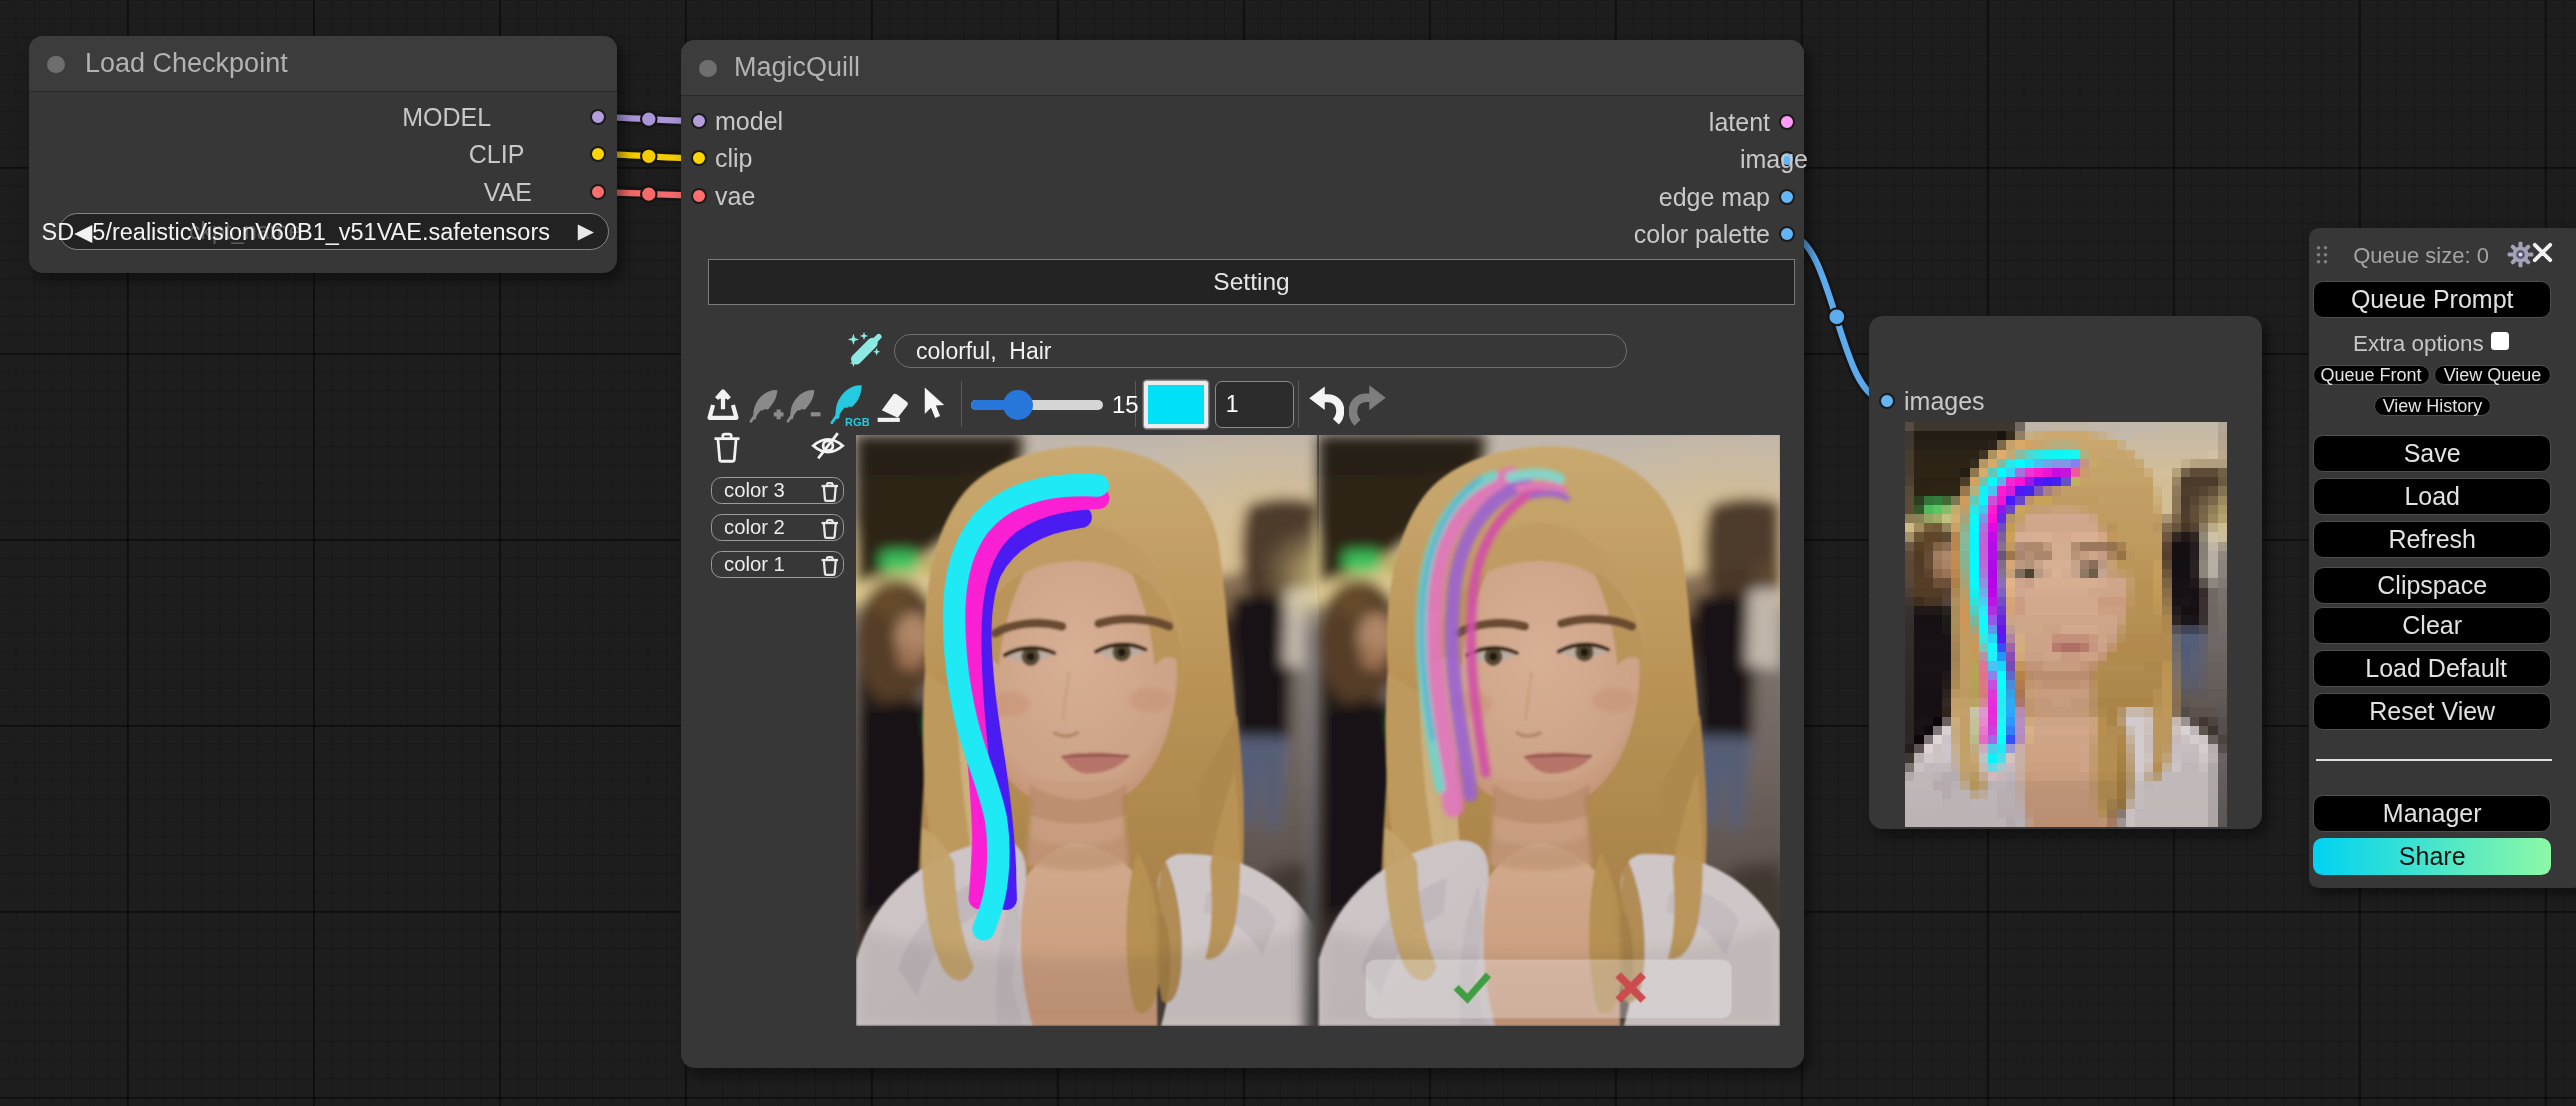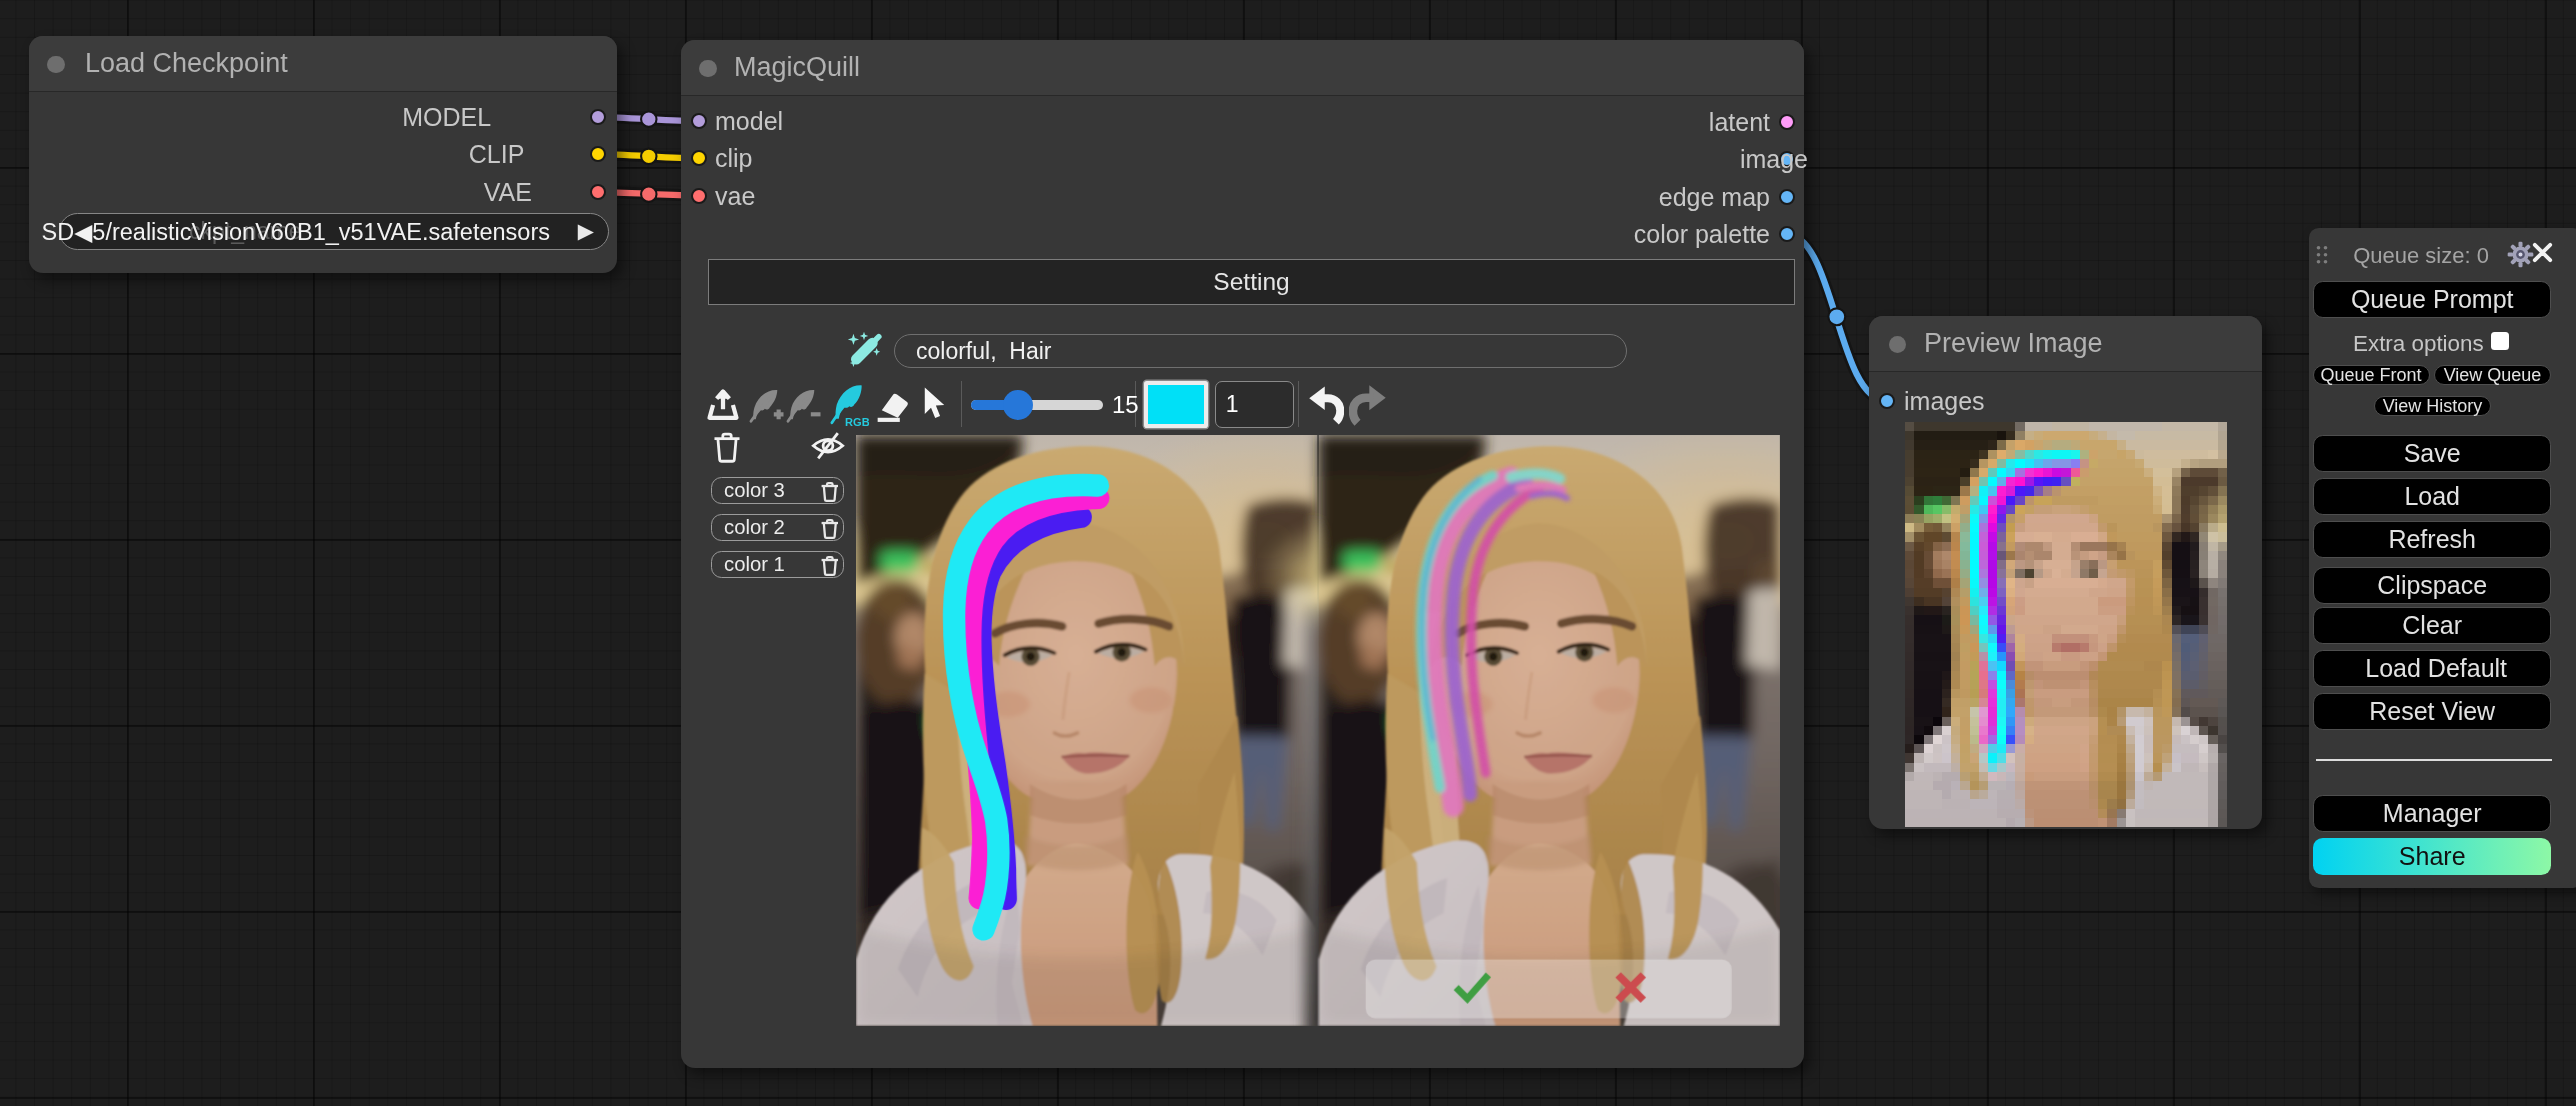--- a/index.html
+++ b/index.html
@@ -410,24 +410,20 @@
   <path d="M196,788 l16,16 l30,-34" stroke="#3f9e42" stroke-width="10" fill="none"></path>
   <path d="M427,770 l36,36 M463,770 l-36,36" stroke="#cc4b4e" stroke-width="11" fill="none"></path>
 </g>
 </svg>
 
 
 </div>
 </div>
 
 <div class="node" id="pv">
-  <div class="ntitle">
-      <div class="dot"></div>
-      <div class="ttext">Preview Image</div>
-    </div>
   <div class="port" style="left:17.5px; top:85px; background:#64b5f6;"></div>
   <div class="plabel" style="left:35px; top:85px;">images</div>
   <div id="mosaic" style="position:absolute; left:36px; top:106px;">
 <svg width="322" height="405" viewBox="0 0 459 578" shape-rendering="crispEdges">
 <rect x="0.0" y="0.0" width="13.1" height="13.6" fill="#554d43"></rect>
 <rect x="13.1" y="0.0" width="144.3" height="13.6" fill="#3e372d"></rect>
 <rect x="157.4" y="0.0" width="13.1" height="13.6" fill="#726a62"></rect>
 <rect x="170.5" y="0.0" width="39.3" height="13.6" fill="#bfb5a9"></rect>
 <rect x="209.8" y="0.0" width="52.5" height="13.6" fill="#c1b5a3"></rect>
 <rect x="262.3" y="0.0" width="104.9" height="13.6" fill="#c1b7ab"></rect>

